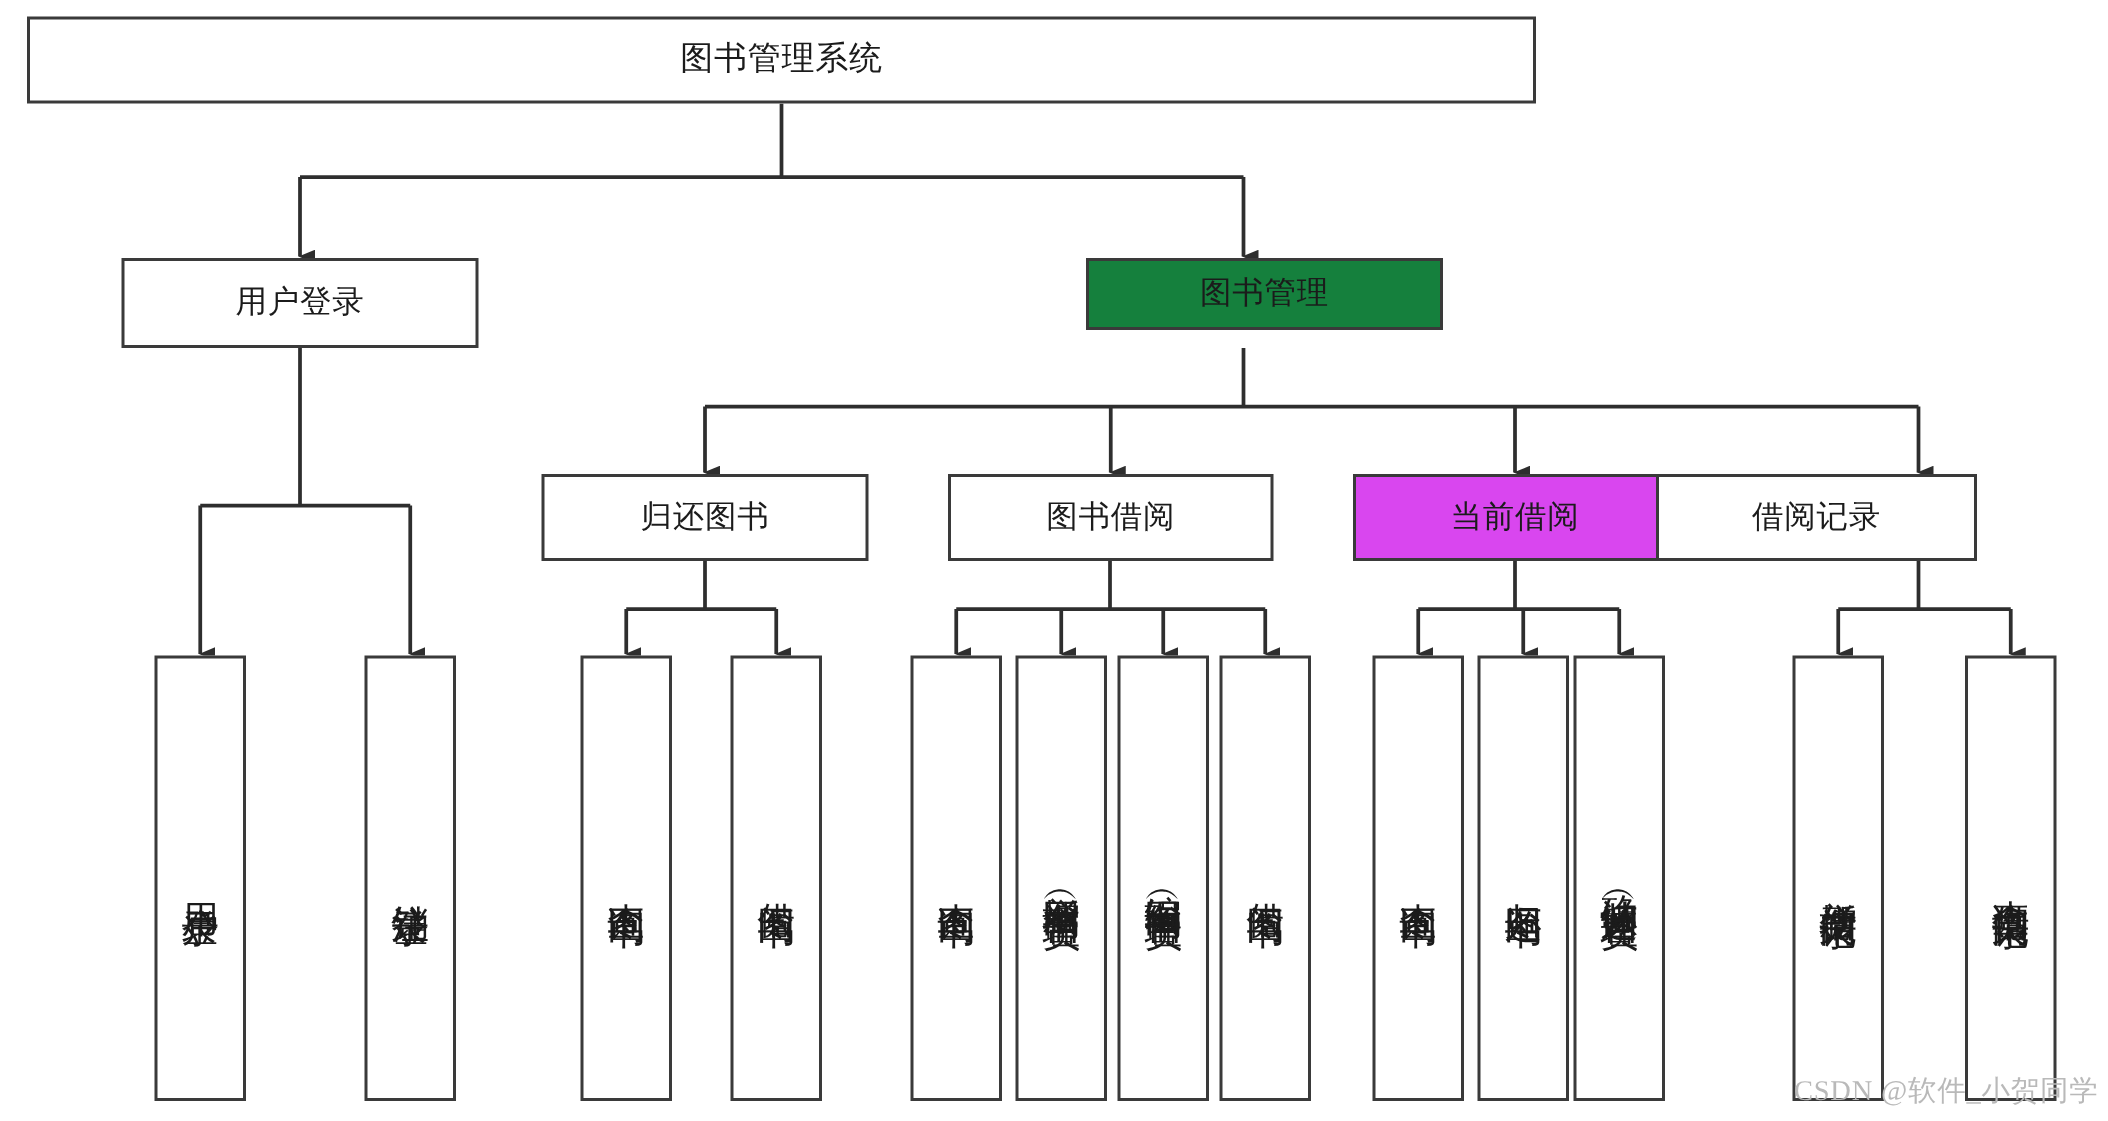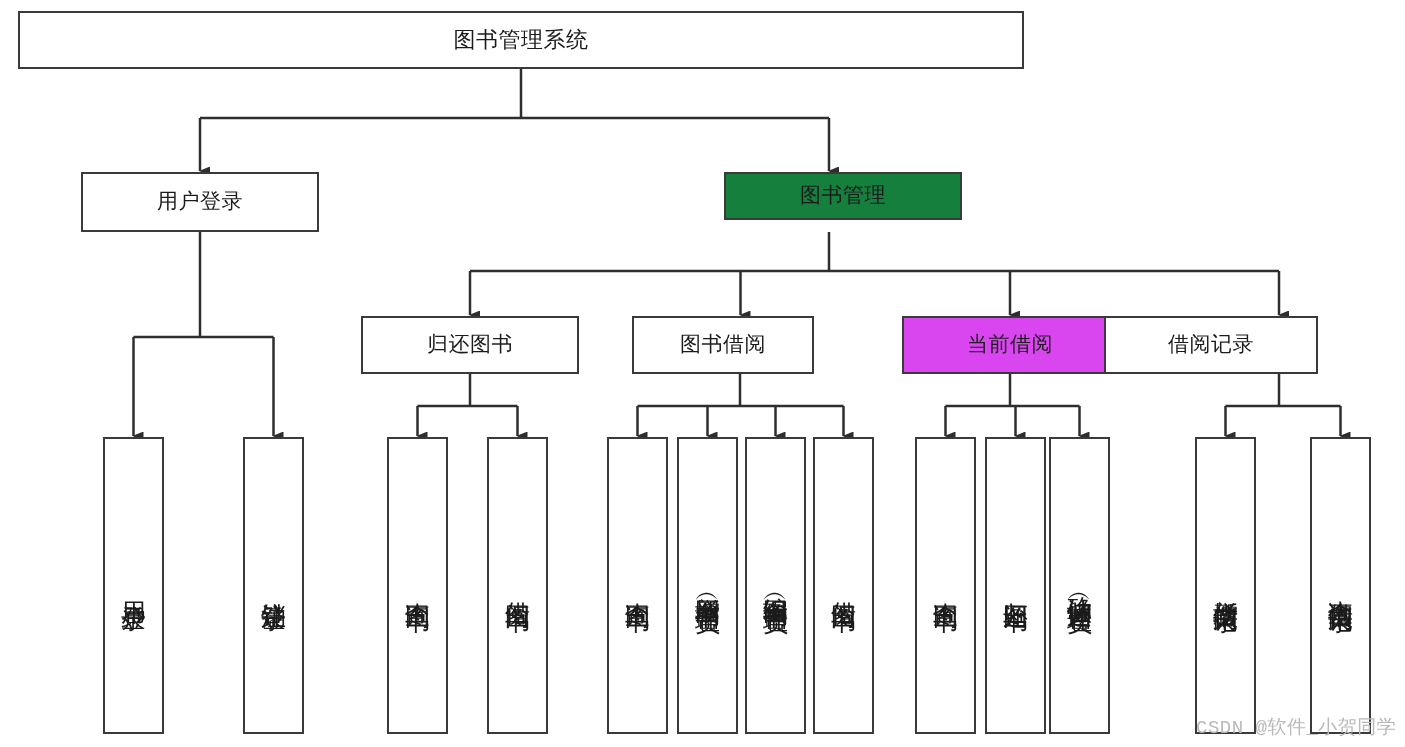--- a/index.html
+++ b/index.html
@@ -64,21 +64,21 @@
     letter-spacing: 2px;
     white-space: normal;
     max-height: 100%;
   }
   .watermark {
     position: absolute;
     color: #b9b9b9;
     font-size: 19px;
     white-space: nowrap;
     letter-spacing: 0.5px;
-    font-family: Liberation Mono, monospace;
+    font-family: Liberation Serif, serif;
   }
 </style>
 </head>
 <body>
 
 <div id="diagram-canvas">
 
   <svg id="edges-layer" viewBox="0 0 1405 747" width="1405" height="747" xmlns="http://www.w3.org/2000/svg">
     <defs>
       <marker id="arrowhead" markerWidth="9" markerHeight="11" refX="4.5" refY="10" orient="auto" markerUnits="userSpaceOnUse">
@@ -128,21 +128,21 @@
       </div>
       <div class="node horiz" style="left: 81px; top: 172px; width: 238px; height: 60px; border-color: rgb(58, 58, 58); background: rgb(255, 255, 255);">
         <span class="node-label">用户登录</span>
       </div>
       <div class="node horiz" style="left: 724px; top: 172px; width: 238px; height: 48px; border-color: rgb(58, 58, 58); background: #15803d;">
         <span class="node-label">图书管理</span>
       </div>
       <div class="node horiz" style="left: 361px; top: 316px; width: 218px; height: 58px; border-color: rgb(58, 58, 58); background: rgb(255, 255, 255);">
         <span class="node-label">归还图书</span>
       </div>
-      <div class="node horiz" style="left: 632px; top: 316px; width: 182px; height: 58px; border-color: rgb(58, 58, 58); background: rgb(255, 255, 255);">
+      <div class="node horiz" style="left: 632px; top: 316px; width: 217px; height: 58px; border-color: rgb(58, 58, 58); background: rgb(255, 255, 255);">
         <span class="node-label">图书借阅</span>
       </div>
       <div class="node horiz" style="left: 902px; top: 316px; width: 216px; height: 58px; border-color: rgb(58, 58, 58); background: #d946ef;">
         <span class="node-label">当前借阅</span>
       </div>
       <div class="node horiz" style="left: 1104px; top: 316px; width: 214px; height: 58px; border-color: rgb(58, 58, 58); background: rgb(255, 255, 255);">
         <span class="node-label">借阅记录</span>
       </div>
       <div class="node vert" style="left: 103px; top: 437px; width: 61px; height: 297px; border-color: rgb(58, 58, 58); background: rgb(255, 255, 255);">
         <span class="node-label">用户登录</span>

